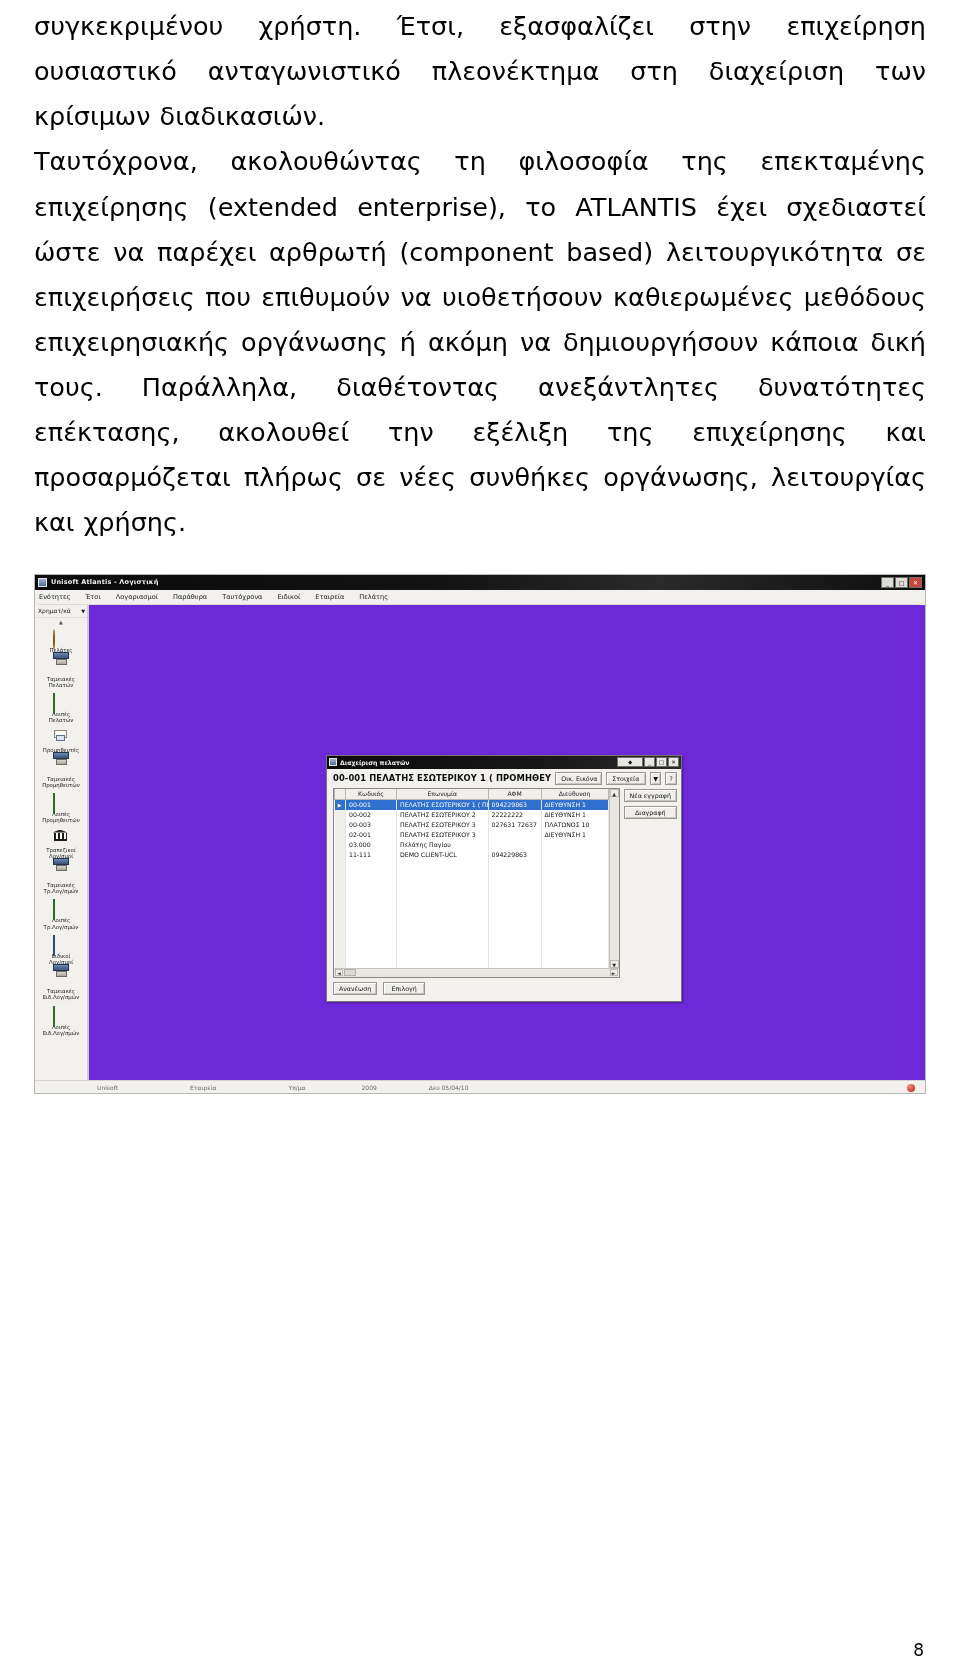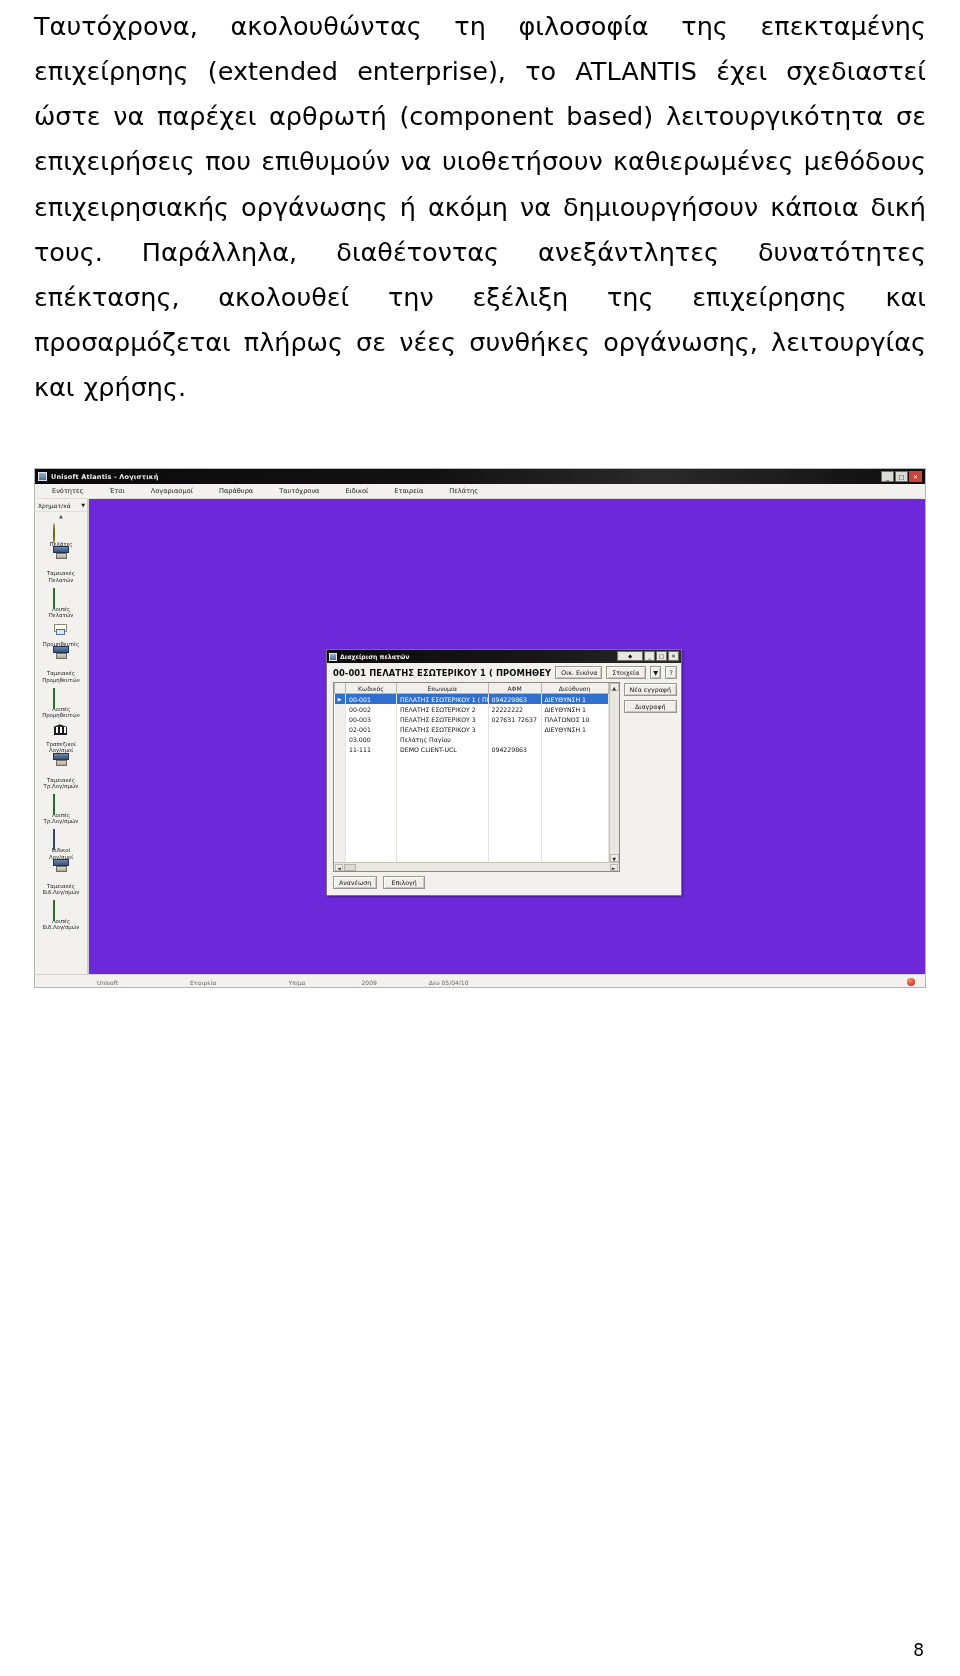--- a/index.html
+++ b/index.html
@@ -23,21 +23,21 @@
     font-size:25.5px;
     line-height:1.77;
     text-align:justify;
     letter-spacing:0px;
     word-spacing:1px;
   }
   .prose p{margin:0 0 0 0;}
   .prose p + p{margin-top:0;}
   
   .figure-wrap{
-    margin-top:58px;
+    margin-top:28px;
     position:relative;
     width:892px;
     height:520px;
   }
   .app{
     position:absolute;left:0;top:0;
     width:892px;height:520px;
     background:#f2f1ee;
     border:1px solid #b6b6b2;
     box-sizing:border-box;
@@ -67,21 +67,21 @@
     position:absolute;right:3px;top:2px;display:flex;gap:1px;
   }
   .winbtn{
     width:13px;height:11px;background:#dcdcd7;border:1px solid #6e6e6a;
     box-sizing:border-box;font-size:6px;line-height:9px;text-align:center;color:#111;
   }
   .winbtn.close{background:#c8453b;color:#fff;}
   
   .menubar{
     height:14px;background:#f2f1ee;border-bottom:1px solid #dedbd6;
-    display:flex;align-items:center;padding-left:17px;gap:26px;border-radius:6px;
+    display:flex;align-items:center;padding-left:4px;gap:15px;border-radius:6px;
   }
   .menuitem{font-size:6.6px;color:#1a1a1a;white-space:nowrap;}
   
   .appbody{display:flex;height:calc(100% - 15px - 14px - 14px);}
   
   .sidebar{
     width:53px;flex:0 0 53px;
     background:#f2f1ee;
     border-right:1px solid #cfccc6;
     box-sizing:border-box;
@@ -229,20 +229,21 @@
     position:absolute;right:36px;bottom:16px;
     font-size:17px;color:#000;
   }
 </style>
 </head>
 <body>
 
 <div class="page">
 
   <div class="prose">
+    <p>συγκεκριμένου χρήστη. Έτσι, εξασφαλίζει στην επιχείρηση ουσιαστικό ανταγωνιστικό πλεονέκτημα στη διαχείριση των κρίσιμων διαδικασιών.</p>
     <p>Ταυτόχρονα, ακολουθώντας τη φιλοσοφία της επεκταμένης επιχείρησης (extended enterprise), το ATLANTIS έχει σχεδιαστεί ώστε να παρέχει αρθρωτή (component based) λειτουργικότητα σε επιχειρήσεις που επιθυμούν να υιοθετήσουν καθιερωμένες μεθόδους επιχειρησιακής οργάνωσης ή ακόμη να δημιουργήσουν κάποια δική τους. Παράλληλα, διαθέτοντας ανεξάντλητες δυνατότητες επέκτασης, ακολουθεί την εξέλιξη της επιχείρησης και προσαρμόζεται πλήρως σε νέες συνθήκες οργάνωσης, λειτουργίας και χρήσης.</p>
   </div>
 
   <div class="figure-wrap">
     <div class="app">
 
       <div class="titlebar">
         <span class="ticon"></span>
         <span class="ttext">Unisoft Atlantis - Λογιστική</span>
         <div class="winbtns">

